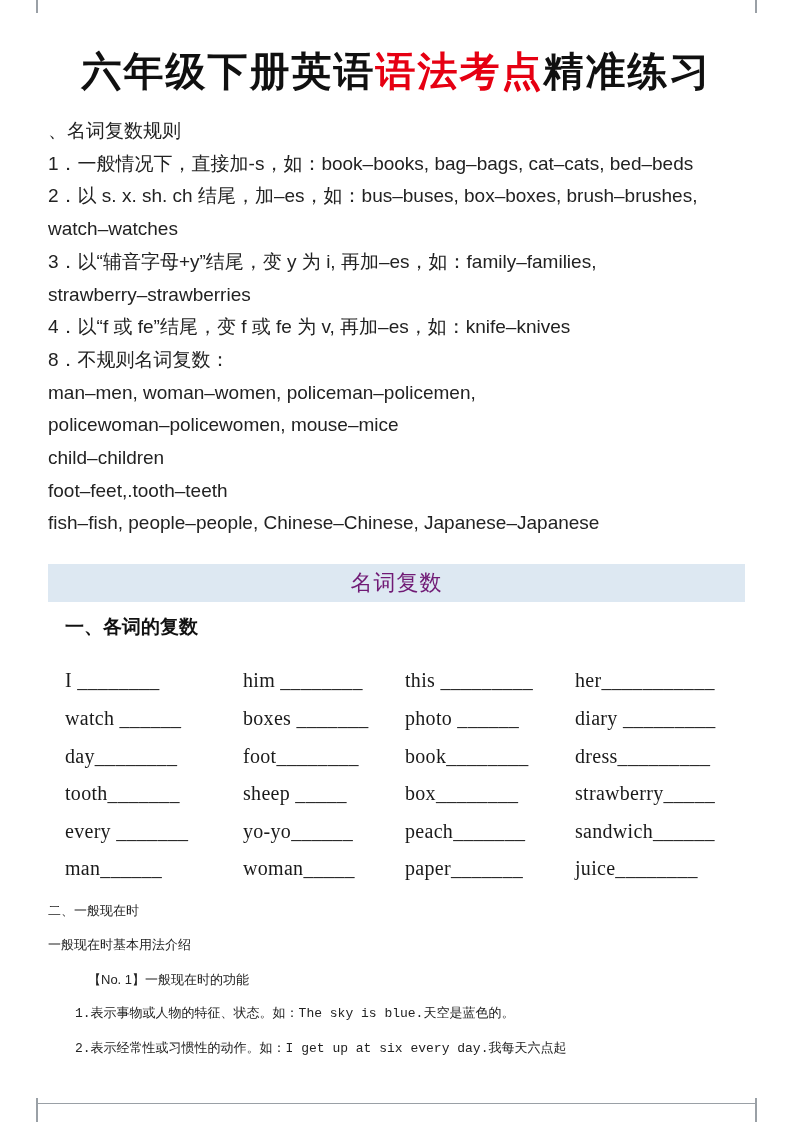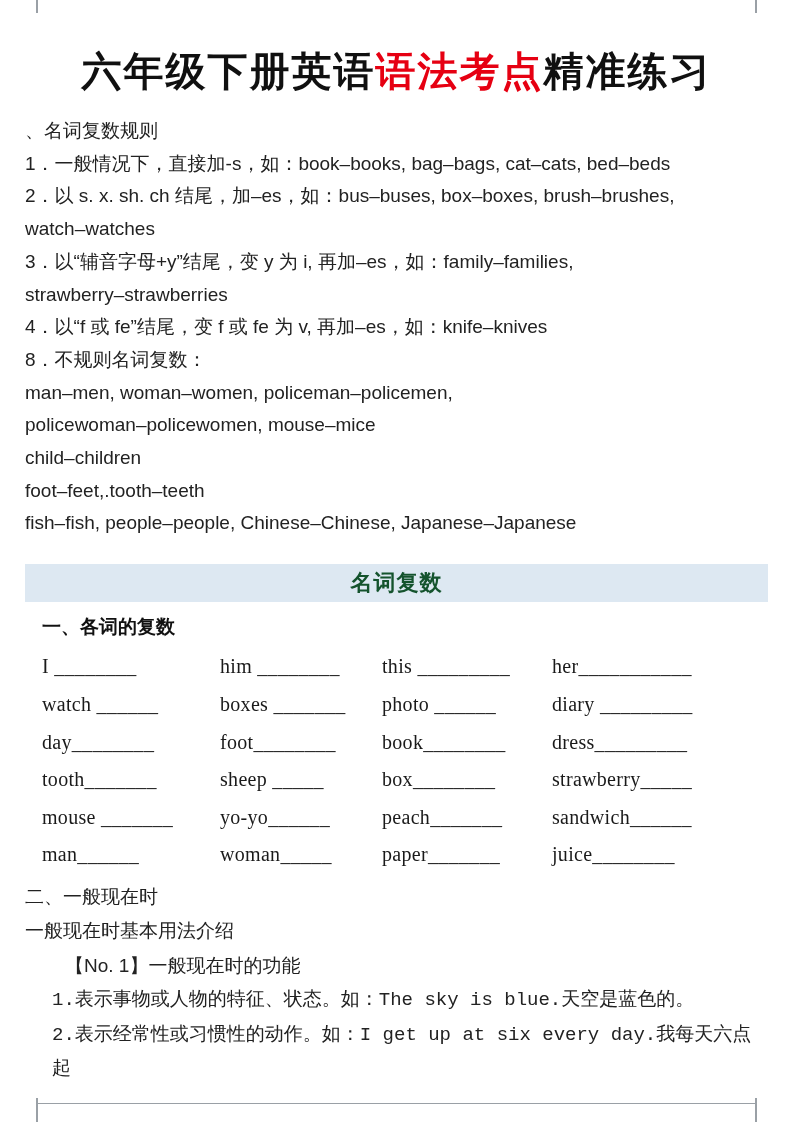--- a/index.html
+++ b/index.html
@@ -24,72 +24,72 @@
   .title {
     margin: 44px 0 0 0;
     text-align: center;
     font-size: 40px;
     font-weight: 700;
     color: #101010;
     letter-spacing: 2px;
   }
   .red { color: #e60012; }
 
-  .content { padding: 0 25px; }
+  .content { padding: 0 48px; }
 
   .rules {
     margin-top: 16px;
     font-size: 19px;
     line-height: 32.7px;
     color: #222;
   }
   .rules .line { white-space: nowrap; }
 
   .banner {
     margin-top: 24px;
     height: 38px;
     background: #dde8f2;
     display: flex; align-items: center; justify-content: center;
   }
   .banner span {
-    color: #14532d;
-    font-weight: 700;
+    color: #701a75;
+    font-weight: 400;
     font-size: 22px;
     letter-spacing: 1px;
   }
 
   .ex-heading {
     margin-top: 13px;
     padding-left: 17px;
     font-weight: 700;
     font-size: 19px;
     line-height: 24px;
     color: #111;
     font-family: Liberation Serif, serif;
   }
 
   .ex-table {
-    margin-top: 9px;
+    margin-top: 23px;
     padding-left: 17px;
     font-family: "Liberation Serif", "DejaVu Serif", serif;
     font-size: 20px;
     color: #1a1a1a;
     letter-spacing: 0.3px;
   }
   .ex-row {
     display: grid;
     grid-template-columns: 178px 162px 170px 1fr;
     height: 37.6px;
     align-items: center;
   }
   .ex-cell { white-space: nowrap; }
 
   .pt {
     margin-top: 6px;
-    font-size: 19px;
+    font-size: 13px;
     line-height: 34.5px;
     color: #222;
   }
   .pt .indent-a { padding-left: 40px; }
   .pt .indent-b { padding-left: 27px; font-family: Liberation Mono, monospace; }
 </style>
 </head>
 <body>
 
 <div class="page">
@@ -145,21 +145,21 @@
         <div class="ex-cell">book________</div>
         <div class="ex-cell">dress_________</div>
       </div>
       <div class="ex-row">
         <div class="ex-cell">tooth_______</div>
         <div class="ex-cell">sheep _____</div>
         <div class="ex-cell">box________</div>
         <div class="ex-cell">strawberry_____</div>
       </div>
       <div class="ex-row">
-        <div class="ex-cell">mouse _______</div>
+        <div class="ex-cell">every _______</div>
         <div class="ex-cell">yo-yo______</div>
         <div class="ex-cell">peach_______</div>
         <div class="ex-cell">sandwich______</div>
       </div>
       <div class="ex-row">
         <div class="ex-cell">man______</div>
         <div class="ex-cell">woman_____</div>
         <div class="ex-cell"> paper_______</div>
         <div class="ex-cell">juice________</div>
       </div>

